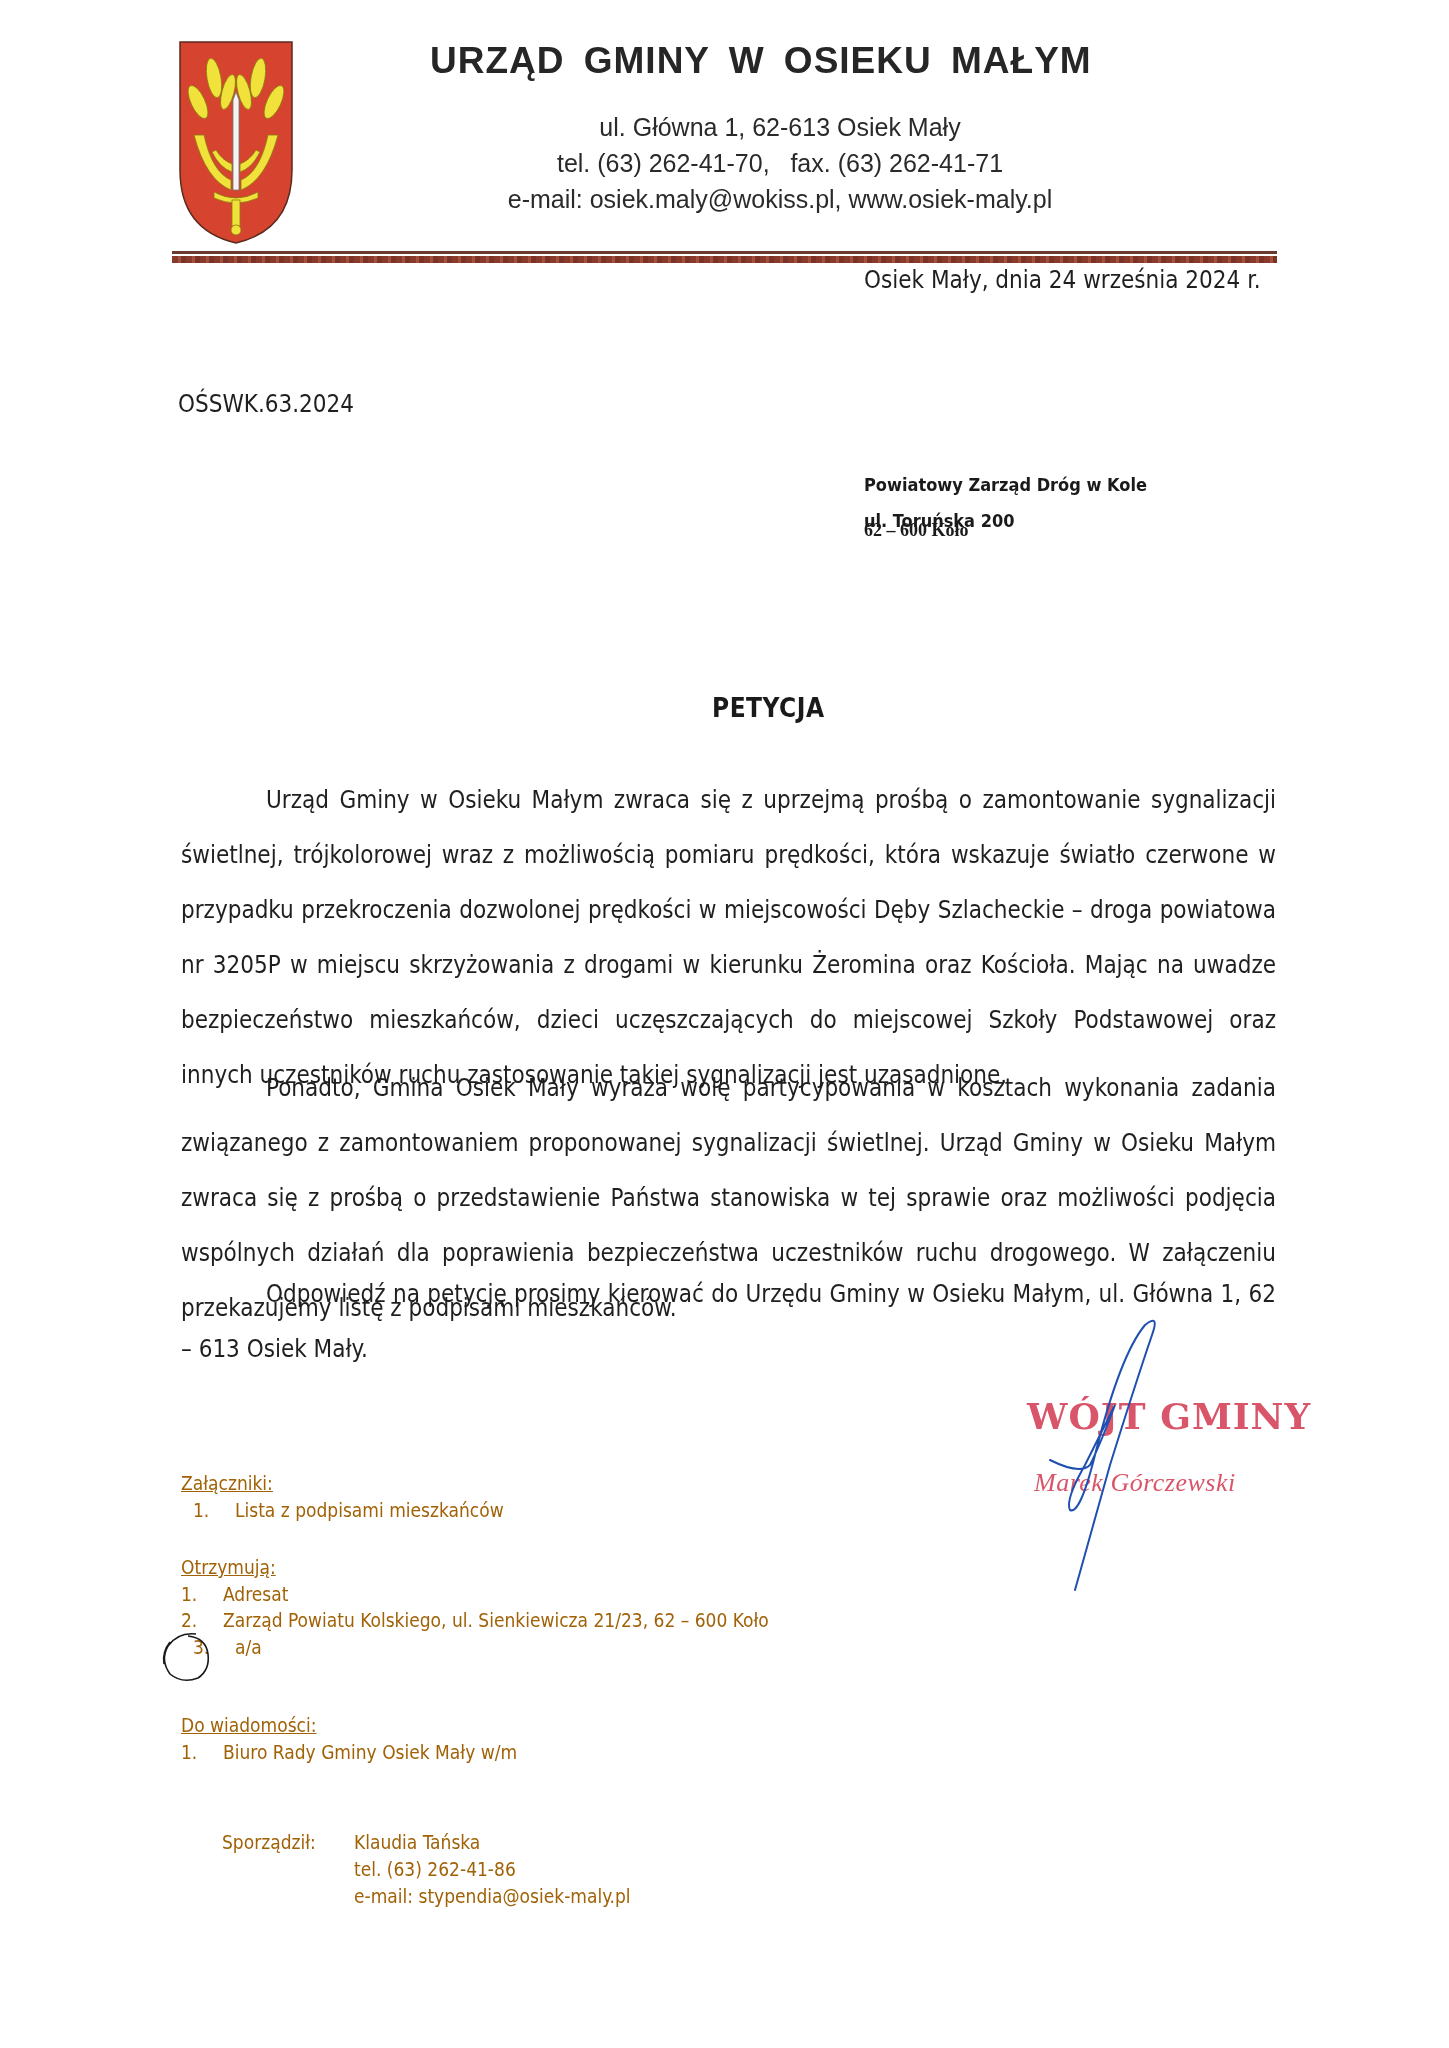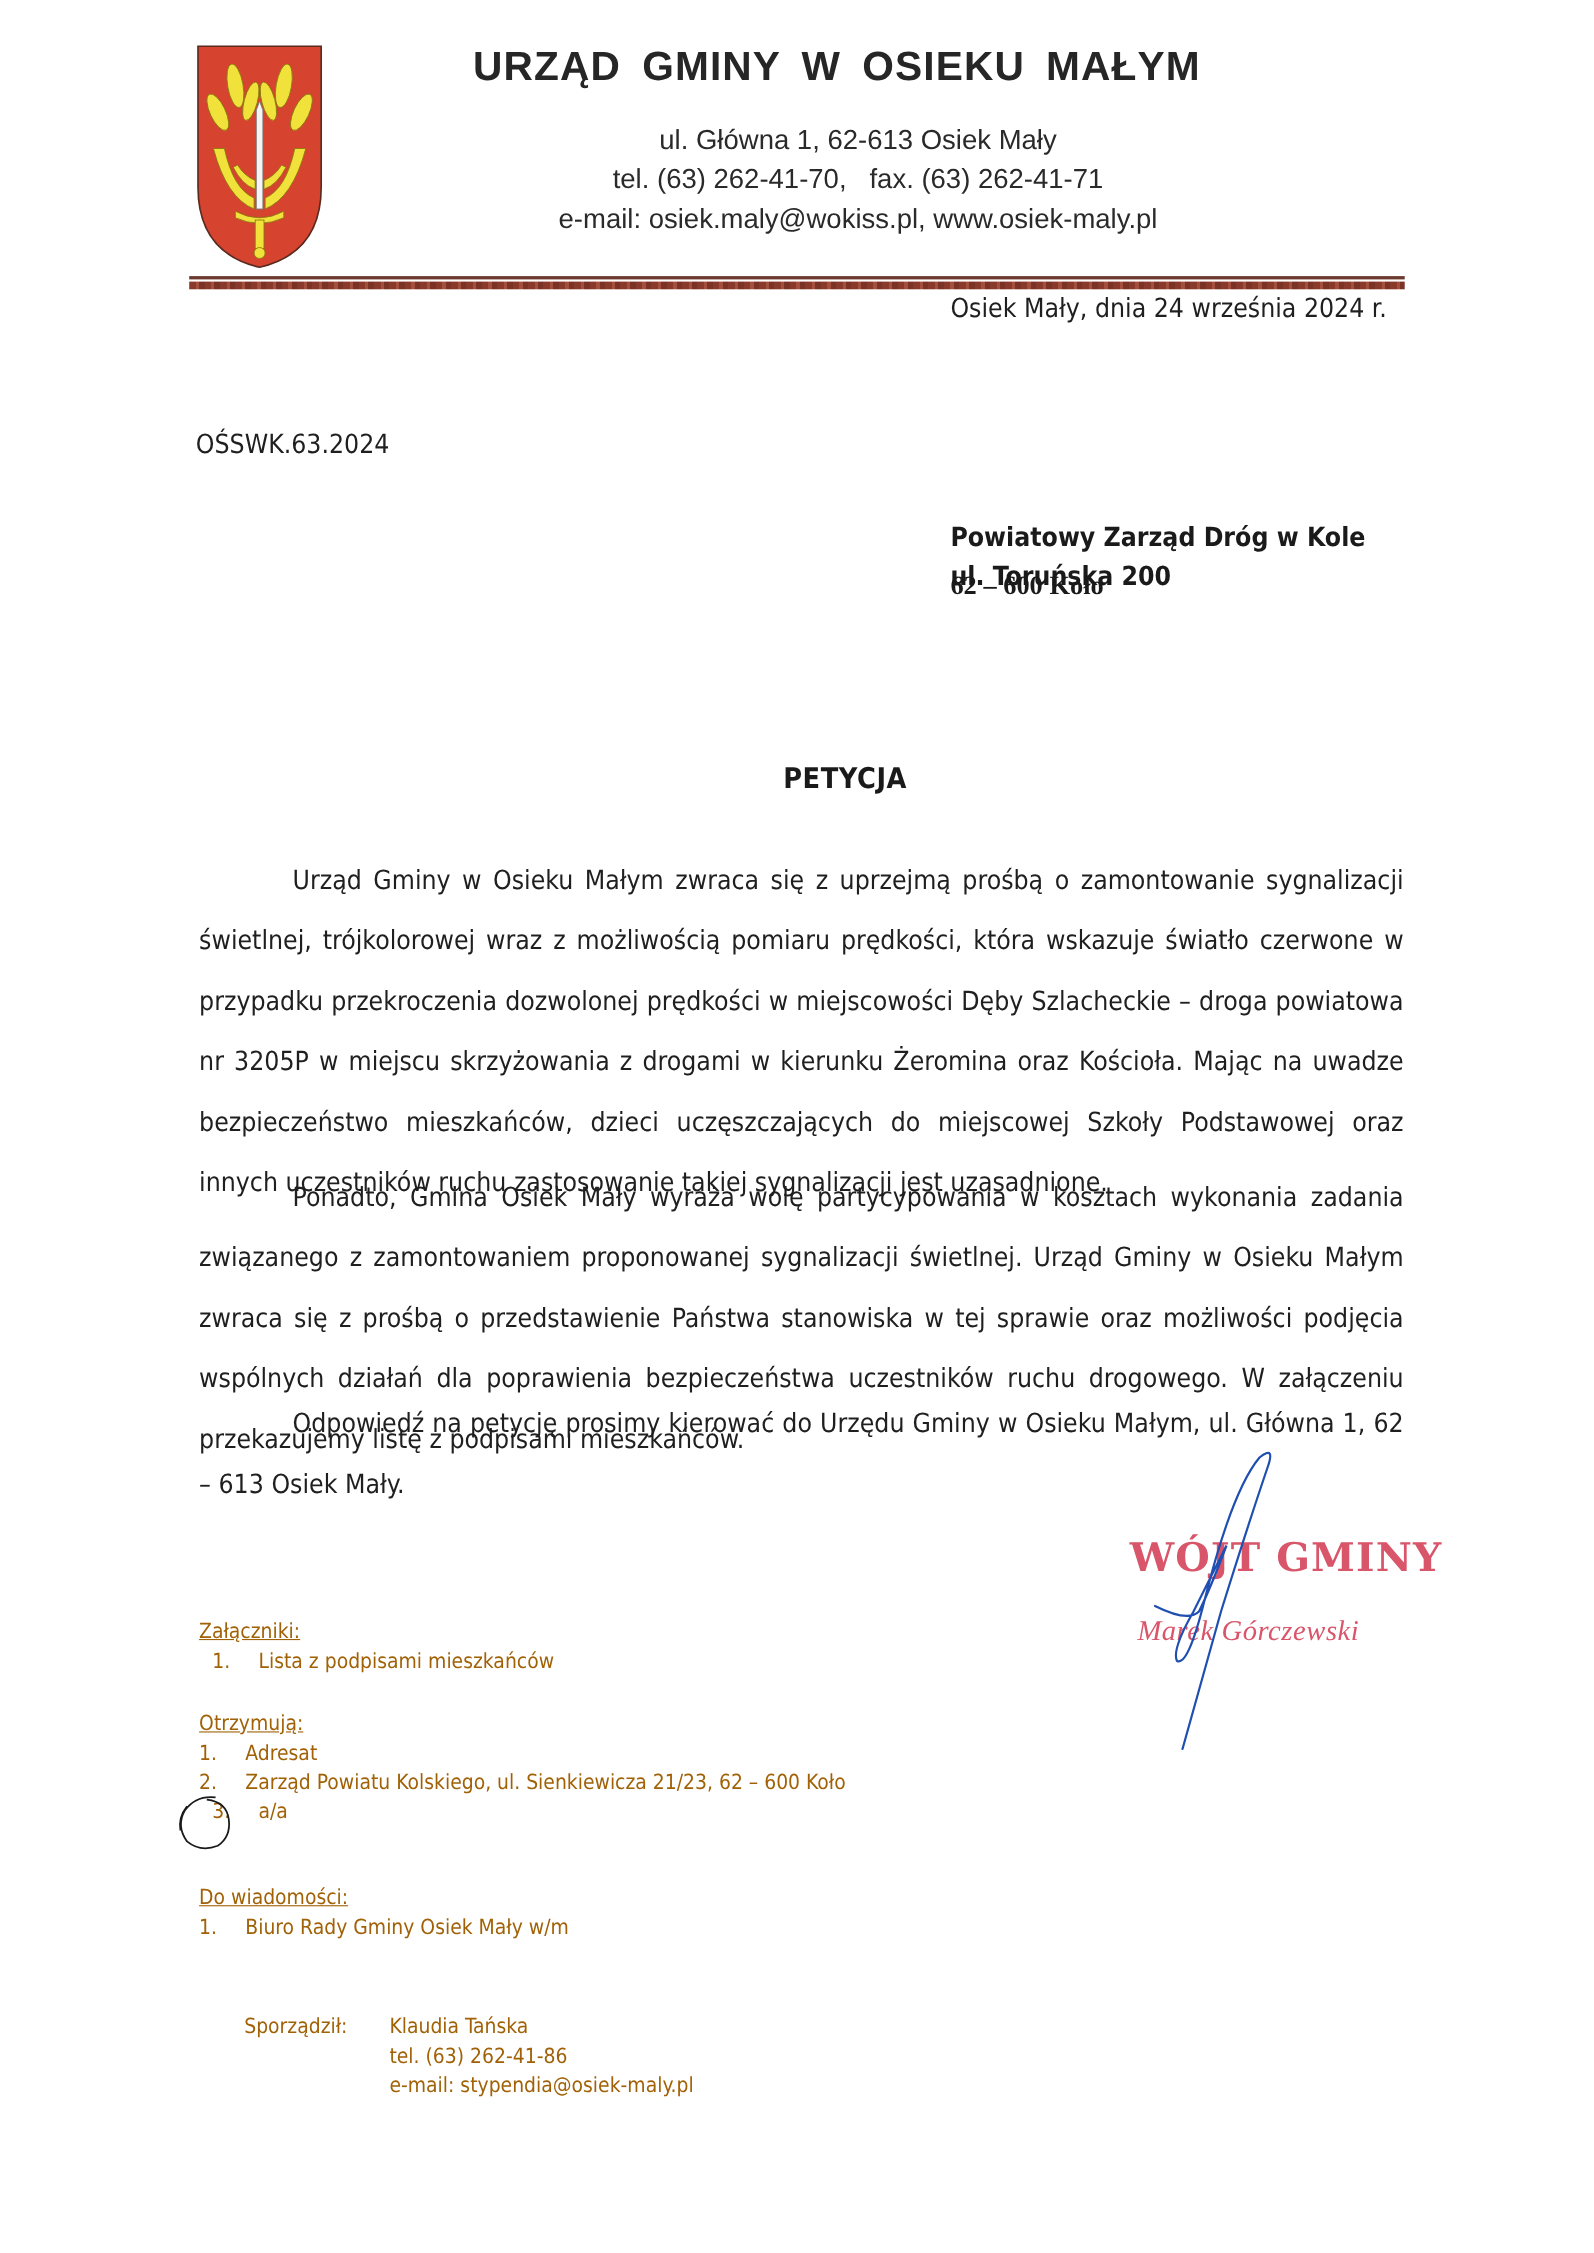--- a/index.html
+++ b/index.html
@@ -21,21 +21,21 @@
     #hdr-mail { left: 430px; top: 185px; }
     #rule-thin { left: 172px; top: 251px; width: 1105px; height: 3px; background: #6b3a2e; }
     #rule-thick { left: 172px; top: 256px; width: 1105px; height: 7px;
       background: repeating-linear-gradient(90deg, #8a3a2a 0 6px, #a5503c 6px 9px, #7a3325 9px 14px); }
 
     
     .doc { font-family: "DejaVu Sans Condensed", "Liberation Sans Narrow", "Liberation Sans", sans-serif; }
     .t24 { font-size: 24px; color: #1f1f1f; }
     #date-line { left: 864px; top: 266px; }
     #ref-no { left: 178px; top: 376px; margin-top: 14px; }
-    .addr { left: 864px; font-weight: bold; font-size: 24px; color: #1a1a1a; }
+    .addr { left: 864px; font-weight: bold; font-size: 18px; color: #1a1a1a; }
     #addr-1 { top: 474px; }
     #addr-2 { top: 510px; }
     #addr-3 { top: 520px; font-family: Liberation Serif, serif; }
     #petition-title { left: 712px; top: 693px; font-size: 26px; font-weight: bold; color: #1a1a1a; letter-spacing: 0.5px; }
 
     .para {
       left: 181px; width: 1095px; font-size: 24px; line-height: 55px;
       text-align: justify; color: #1f1f1f;
     }
     .para .indent { display: inline-block; width: 85px; }

